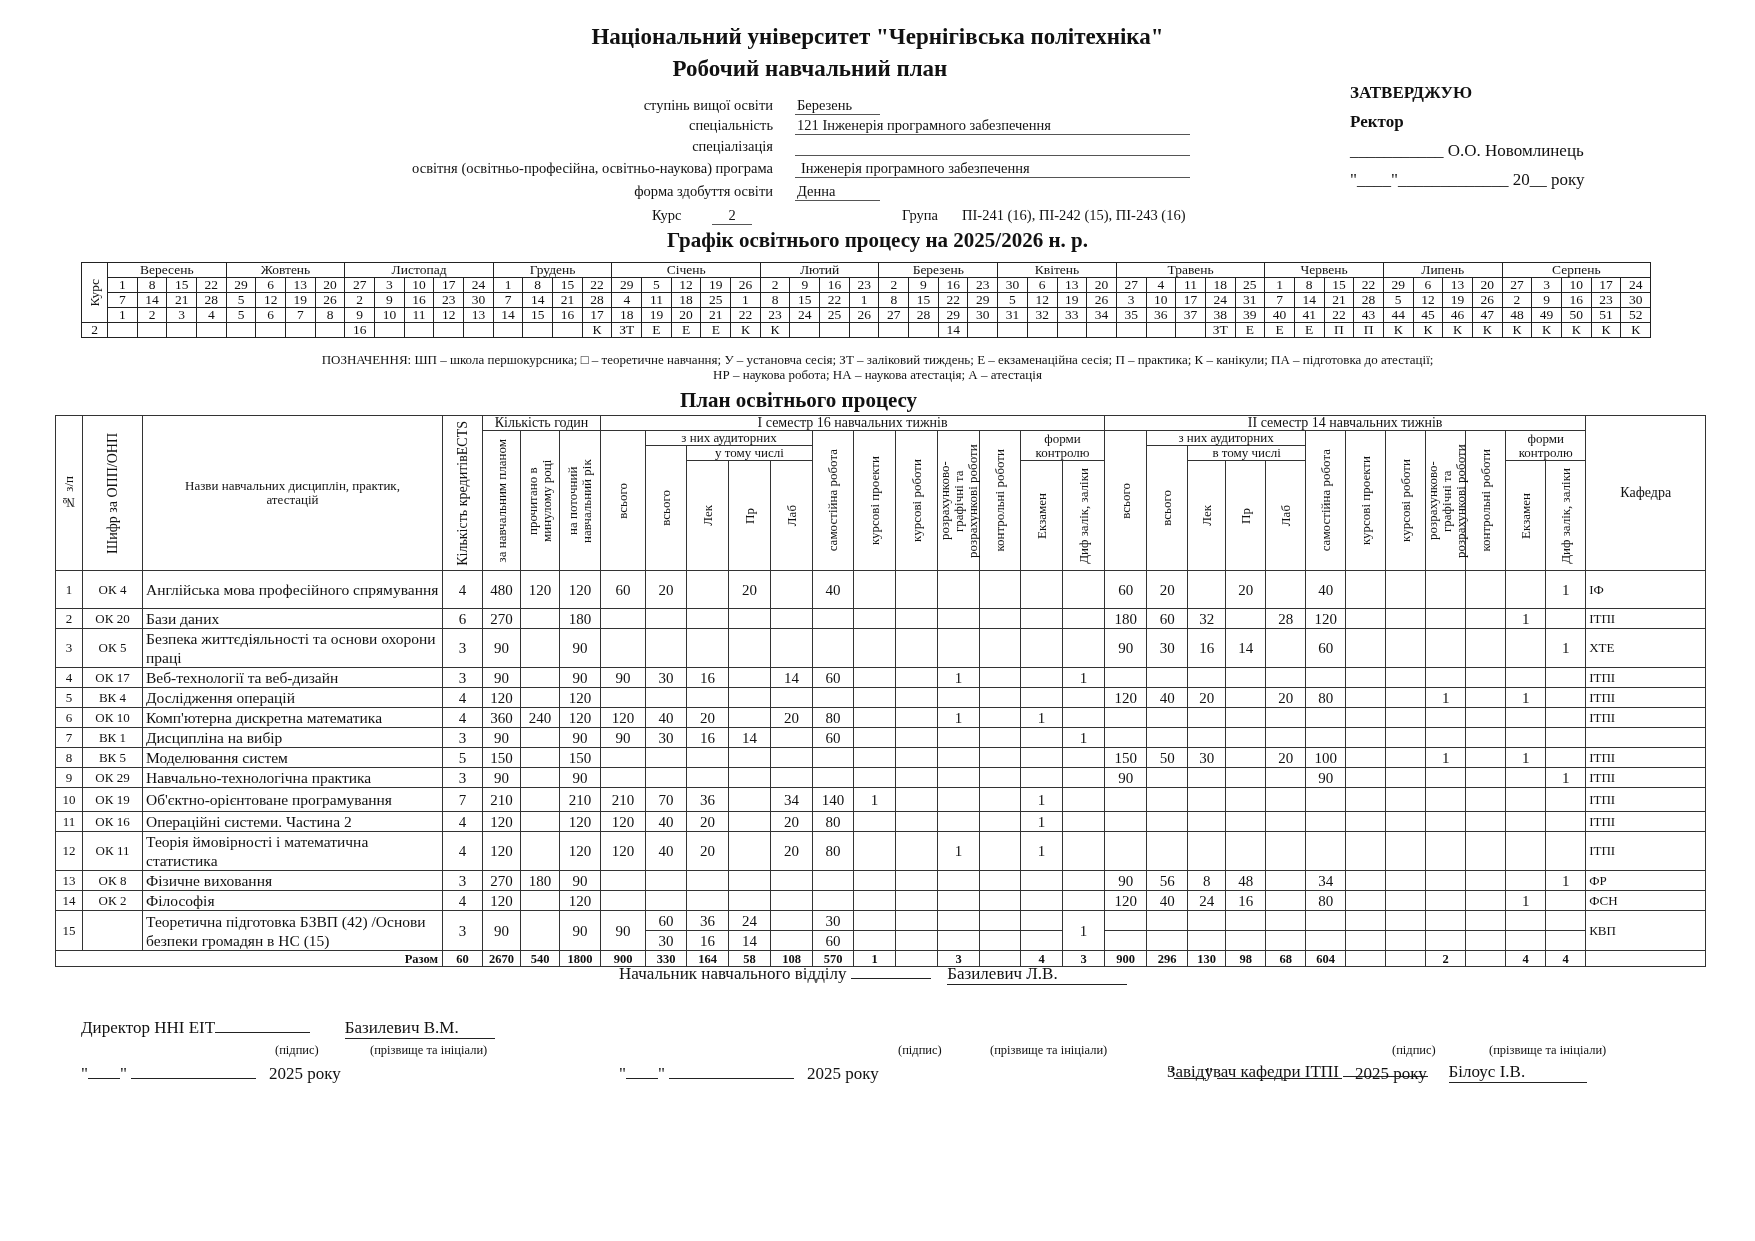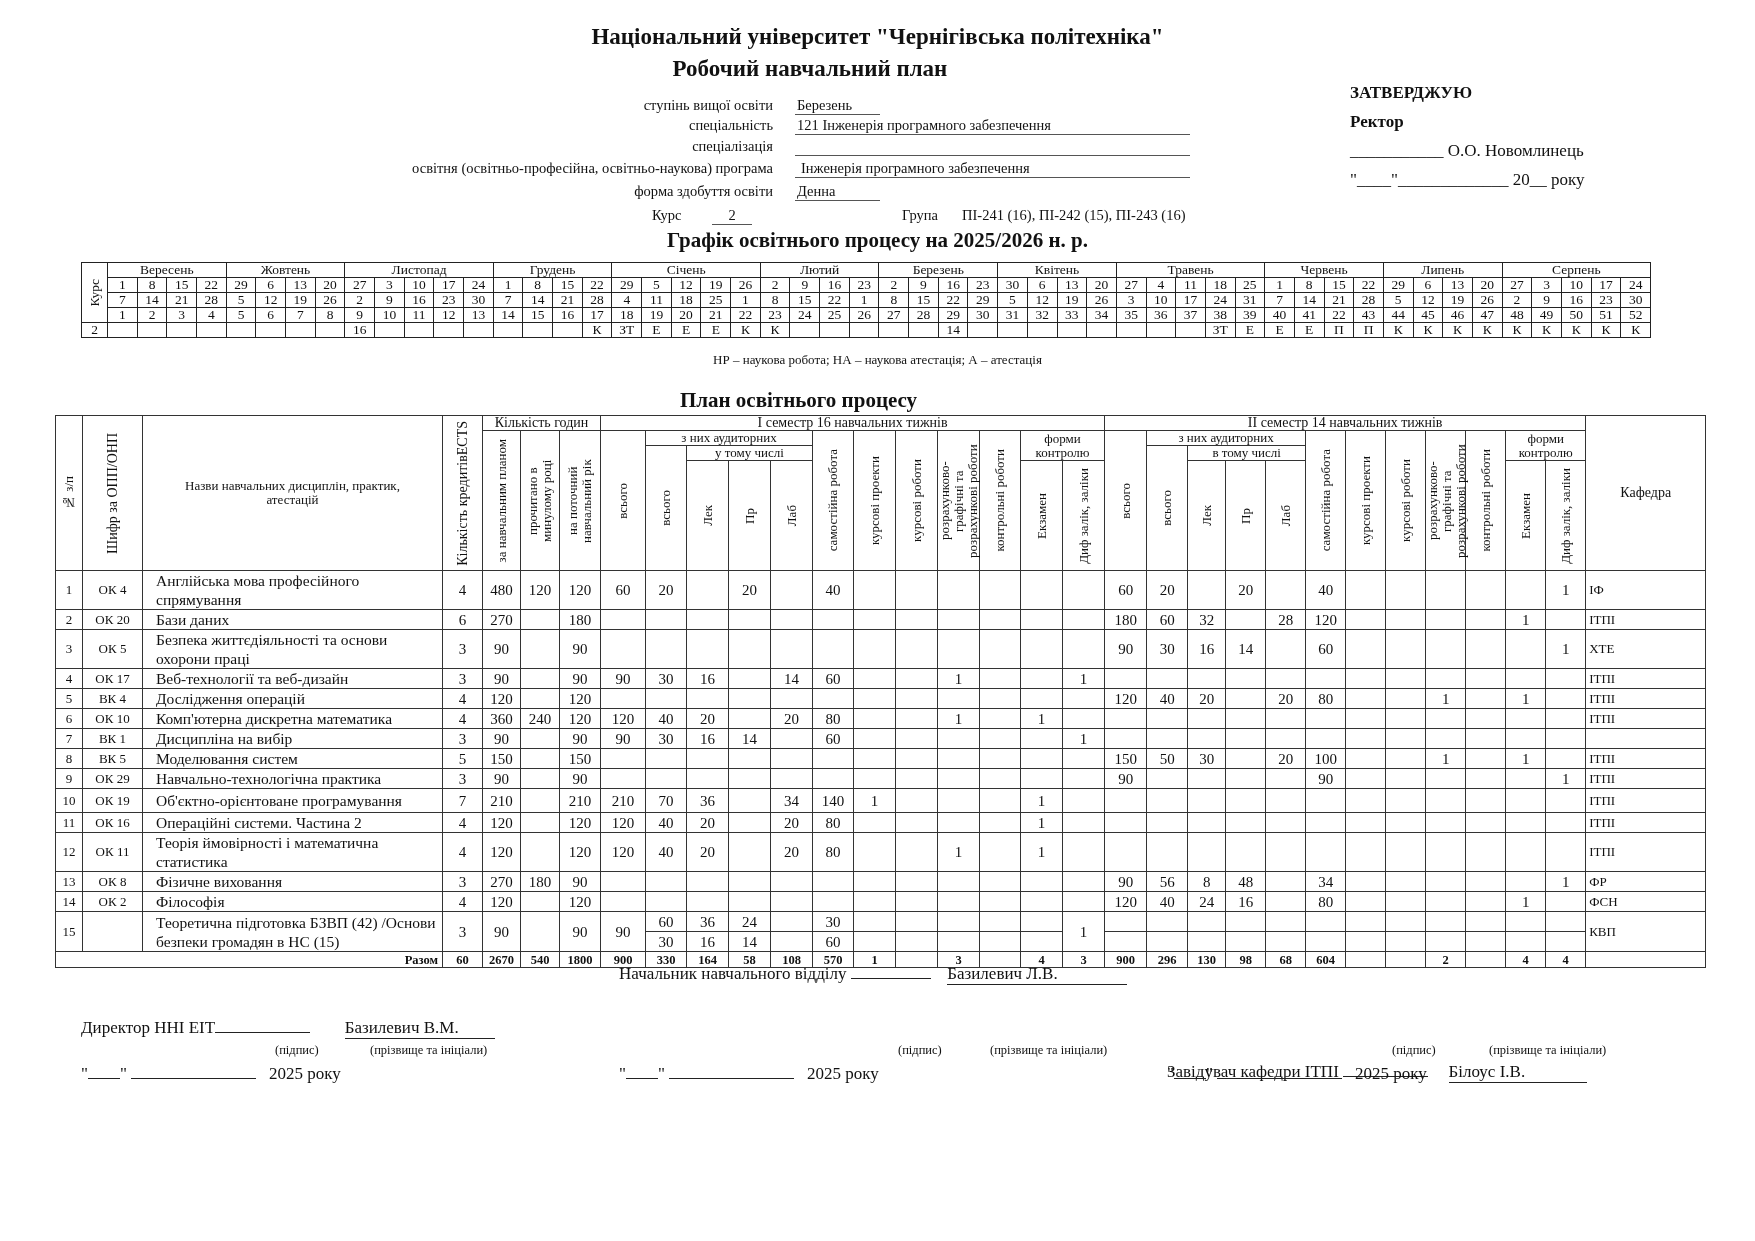--- a/index.html
+++ b/index.html
@@ -21,21 +21,21 @@
   .cal { position: absolute; left: 81px; top: 262px; width: 1570px; font-size: 13.5px; }
   .cal td { border: 1px solid #222; text-align: center; height: 15px; line-height: 14px; padding: 0; }
   .cal .kurs { width: 26px; }
   .vert { writing-mode: vertical-rl; transform: rotate(180deg); white-space: nowrap; margin: 0 auto; }
   .legend { left: 0; width: 1755px; top: 352px; text-align: center; font-size: 13px; line-height: 15px; }
   .plan-title { left: 0; width: 1597px; top: 388px; text-align: center; font-weight: bold; font-size: 21px; }
   .plan { position: absolute; left: 55px; top: 415px; width: 1650px; font-size: 14px; }
   .plan th, .plan td { border: 1px solid #333; text-align: center; padding: 0; font-weight: normal; }
   .plan th { font-size: 13px; line-height: 14px; vertical-align: middle; }
   .plan td { height: 20px; line-height: 18px; font-size: 15px; }
-  .plan td.name { text-align: left; padding-left: 13px; font-size: 15.5px; line-height: 19px; }
+  .plan td.name { text-align: left; padding-left: 3px; font-size: 15.5px; line-height: 19px; }
   .plan td.code { font-size: 13px; }
   .plan td.num { font-size: 13px; }
   .plan td.kaf { text-align: left; padding-left: 3px; font-size: 13px; }
   .plan tr.total td { font-weight: bold; font-size: 12.5px; height: 16px; line-height: 14px; }
   .plan tr.total td.tlabel { text-align: right; padding-right: 4px; }
   .plan th .vert { font-size: 13px; line-height: 14px; }
   .sig { font-size: 17px; }
   .sig .small { font-size: 12.5px; position: absolute; }
   .uline { display: inline-block; border-bottom: 1px solid #222; }
 </style>
@@ -304,20 +304,21 @@
         <td>К</td>
         <td>К</td>
         <td>К</td>
         <td>К</td>
         <td>К</td>
       </tr>
   </tbody>
 </table>
 
 <div class="abs legend">
+  <div>ПОЗНАЧЕННЯ: ШП – школа першокурсника; □ – теоретичне навчання; У – установча сесія; ЗТ – заліковий тиждень; Е – екзаменаційна сесія; П – практика; К – канікули; ПА – підготовка до атестації;</div>
   <div>НР – наукова робота; НА – наукова атестація; А – атестація</div>
 </div>
 
 <div class="abs plan-title">План освітнього процесу</div>
 
 <table class="plan">
   <colgroup>
     <col style="width:27px">
       <col style="width:60px">
       <col style="width:300px">

